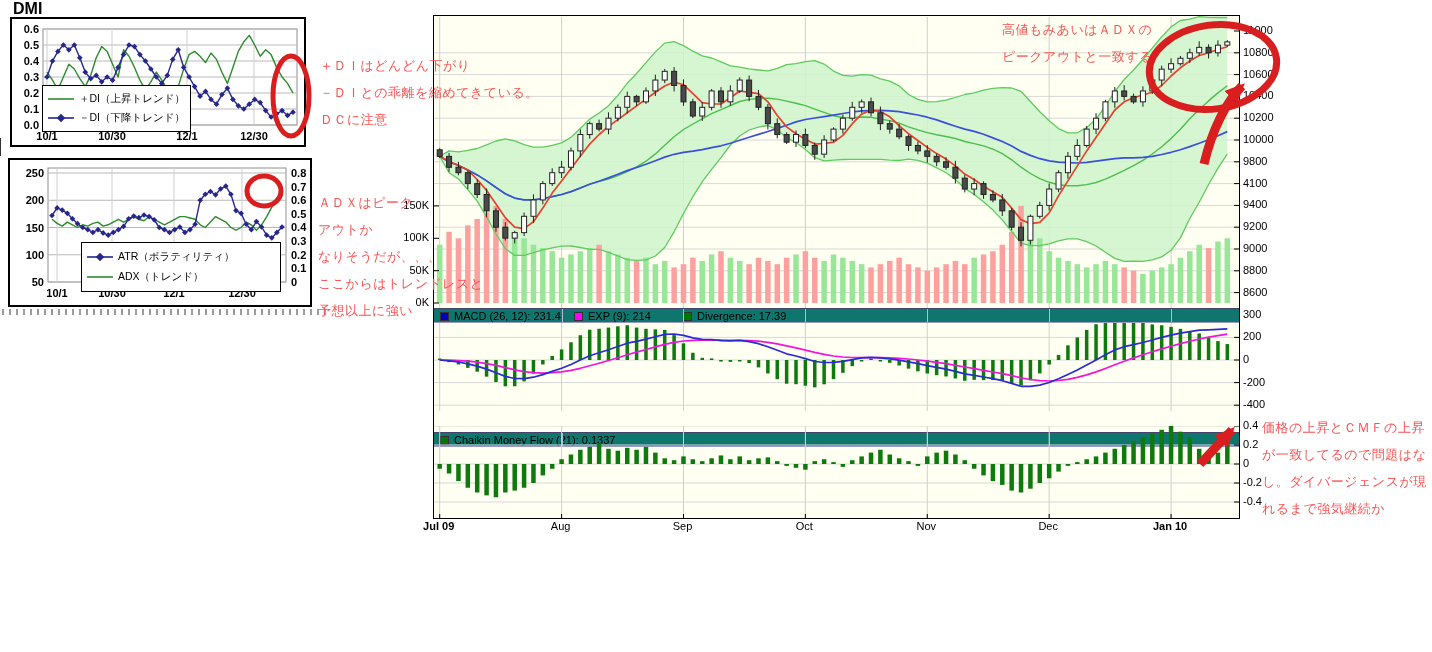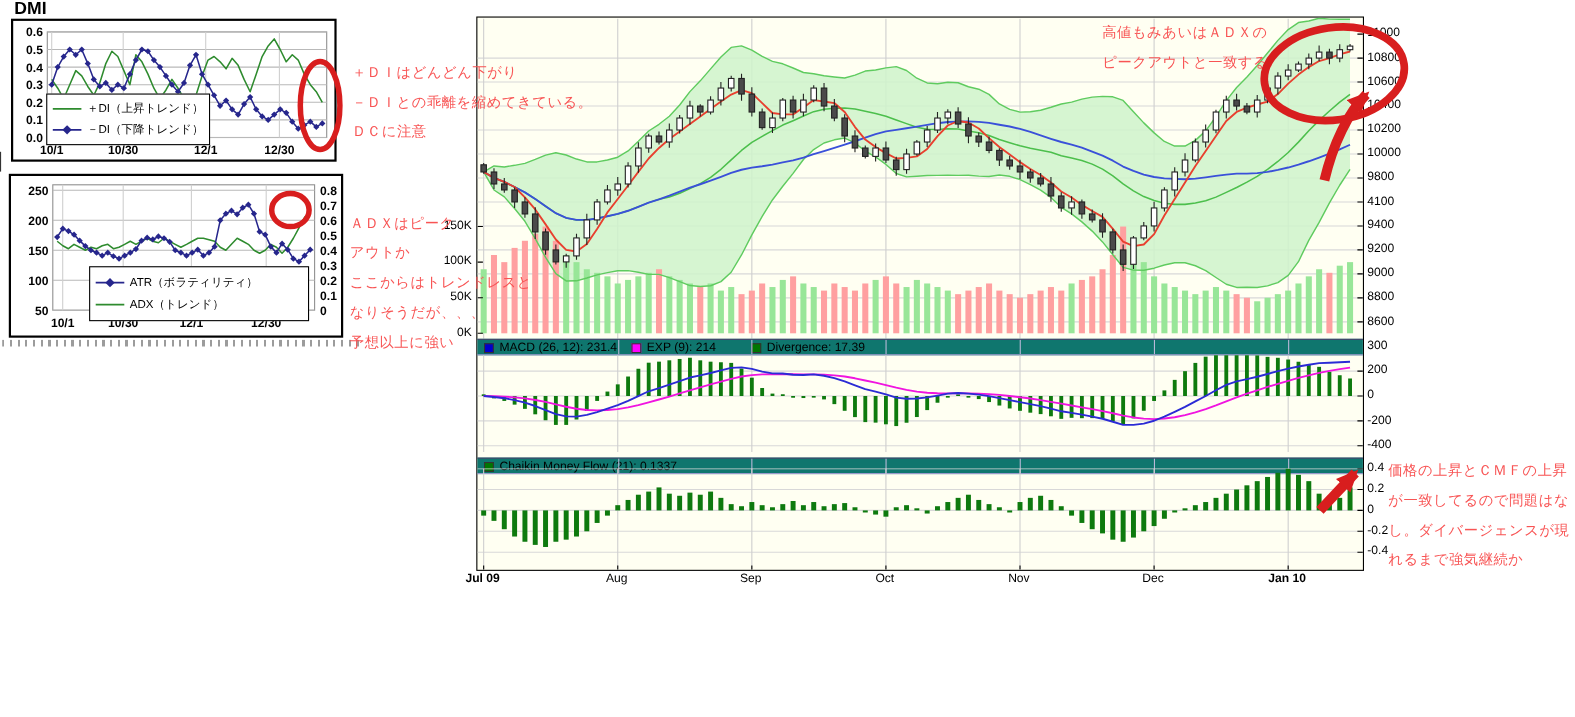--- a/index.html
+++ b/index.html
@@ -651,21 +651,21 @@
         </g>
         <polyline points="5.7,37.0 15.1,37.2 24.5,37.6 33.8,38.2 43.2,39.2 52.6,40.6 62.0,42.4 71.3,44.6 80.7,46.8 90.1,48.6 99.5,49.7 108.8,50.1 118.2,49.7 127.6,48.9 137.0,47.4 146.3,45.3 155.7,42.8 165.1,40.2 174.5,37.5 183.9,34.7 193.2,31.8 202.6,29.1 212.0,26.5 221.4,23.9 230.7,21.4 240.1,19.3 249.5,18.0 258.9,17.3 268.2,17.2 277.6,17.0 287.0,17.2 296.4,17.3 305.7,17.3 315.1,17.6 324.5,18.2 333.9,19.3 343.3,20.9 352.6,22.9 362.0,24.9 371.4,27.1 380.8,29.4 390.1,31.4 399.5,33.0 408.9,34.0 418.3,34.5 427.6,34.6 437.0,34.5 446.4,34.6 455.8,34.8 465.1,35.3 474.5,36.0 483.9,37.0 493.3,38.1 502.7,39.3 512.0,40.7 521.4,42.3 530.8,44.0 540.2,45.6 549.5,47.3 558.9,49.0 568.3,50.7 577.7,52.7 587.0,54.8 596.4,56.5 605.8,57.6 615.2,58.0 624.5,57.5 633.9,56.3 643.3,54.4 652.7,51.9 662.1,48.9 671.4,45.5 680.8,41.8 690.2,38.2 699.6,34.9 708.9,31.8 718.3,28.8 727.7,25.9 737.1,23.2 746.4,20.6 755.8,18.2 765.2,16.0 774.6,14.1 783.9,12.6 793.3,11.2" fill="none" stroke="#F014E0" stroke-width="1.7" stroke-linejoin="round"></polyline>
         <polyline points="5.7,37.0 15.1,37.9 24.5,39.0 33.8,40.8 43.2,43.1 52.6,46.1 62.0,49.8 71.3,53.4 80.7,55.5 90.1,55.7 99.5,54.2 108.8,51.6 118.2,48.4 127.6,45.3 137.0,41.5 146.3,37.1 155.7,32.7 165.1,29.8 174.5,26.7 183.9,23.5 193.2,20.2 202.6,18.3 212.0,16.1 221.4,13.7 230.7,11.4 240.1,11.0 249.5,12.4 258.9,14.9 268.2,16.4 277.6,16.5 287.0,17.7 296.4,17.9 305.7,17.4 315.1,18.6 324.5,20.7 333.9,23.8 343.3,27.3 352.6,30.8 362.0,33.0 371.4,35.6 380.8,38.5 390.1,39.5 399.5,39.3 408.9,38.3 418.3,36.6 427.6,34.8 437.0,34.3 446.4,34.9 455.8,35.8 465.1,37.1 474.5,38.9 483.9,40.7 493.3,42.6 502.7,44.4 512.0,46.2 521.4,48.4 530.8,50.9 540.2,52.3 549.5,54.0 558.9,55.7 568.3,57.7 577.7,60.4 587.0,63.3 596.4,63.3 605.8,62.1 615.2,59.5 624.5,55.8 633.9,51.4 643.3,46.9 652.7,41.9 662.1,37.0 671.4,31.8 680.8,26.9 690.2,23.7 699.6,21.7 708.9,19.5 718.3,17.0 727.7,14.4 737.1,12.1 746.4,10.2 755.8,8.6 765.2,7.1 774.6,6.8 783.9,6.3 793.3,5.9" fill="none" stroke="#2B2BD5" stroke-width="1.7" stroke-linejoin="round"></polyline>
         <line x1="800" y1="-8.200000000000003" x2="805" y2="-8.200000000000003" stroke="#000"></line>
         <line x1="800" y1="14.399999999999999" x2="805" y2="14.399999999999999" stroke="#000"></line>
         <line x1="800" y1="37" x2="805" y2="37" stroke="#000"></line>
         <line x1="800" y1="59.6" x2="805" y2="59.6" stroke="#000"></line>
         <line x1="800" y1="82.2" x2="805" y2="82.2" stroke="#000"></line>
       </svg>
 
-    <div class="panel-header" style="top:400px;">
+    <div class="panel-header" style="top:416px;">
       <div class="hitem" style="left:6px;">
         <span class="sw" style="background: rgb(0, 119, 0);"></span>
         <span>Chaikin Money Flow (21): 0.1337</span>
       </div>
     <div class="hgrid" style="left: 127.594px;"></div>
         <div class="hgrid" style="left: 249.488px;"></div>
         <div class="hgrid" style="left: 371.382px;"></div>
         <div class="hgrid" style="left: 493.276px;"></div>
         <div class="hgrid" style="left: 615.171px;"></div>
         <div class="hgrid" style="left: 737.065px;"></div>
@@ -823,22 +823,22 @@
     </div>
 
   <div class="note" style="left:320px;top:52px;">
     <div>＋ＤＩはどんどん下がり</div>
     <div>－ＤＩとの乖離を縮めてきている。</div>
     <div>ＤＣに注意</div>
   </div>
   <div class="note" style="left:318px;top:189px;">
     <div>ＡＤＸはピーク</div>
     <div>アウトか</div>
+    <div>なりそうだが、、、</div>
     <div>ここからはトレンドレスと</div>
-    <div>なりそうだが、、、</div>
     <div>予想以上に強い</div>
   </div>
   <div class="note" style="left:1262px;top:414px;line-height:28px;">
     <div>価格の上昇とＣＭＦの上昇</div>
     <div>が一致してるので問題はな</div>
     <div>し。ダイバージェンスが現</div>
     <div>れるまで強気継続か</div>
   </div>
   <div class="note" style="left:1002px;top:16px;">
     <div>高値もみあいはＡＤＸの</div>

